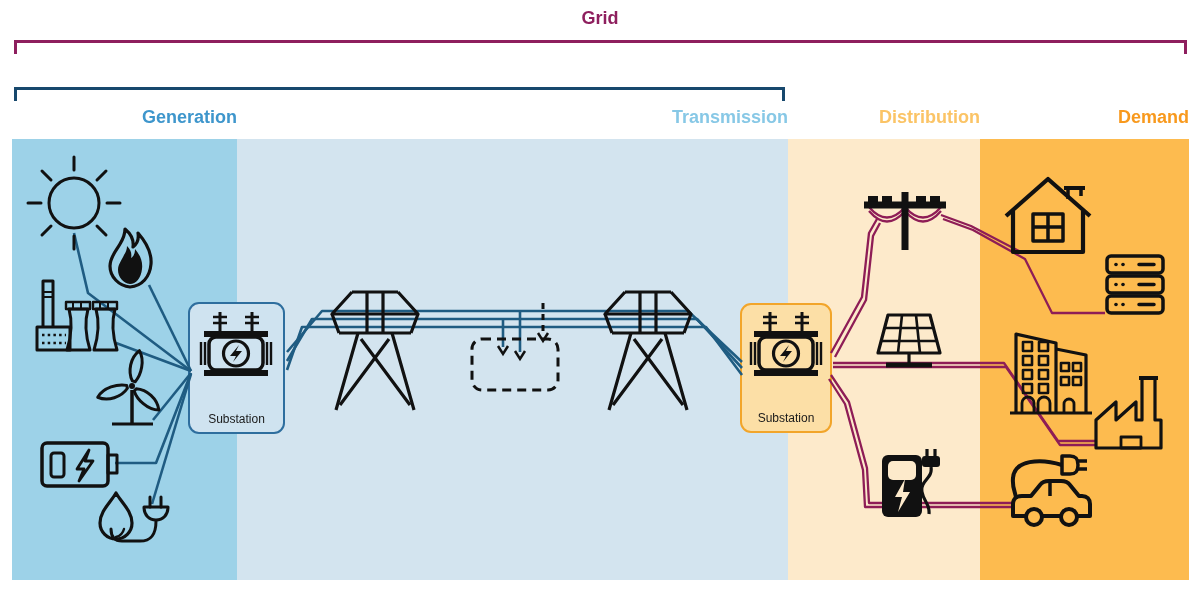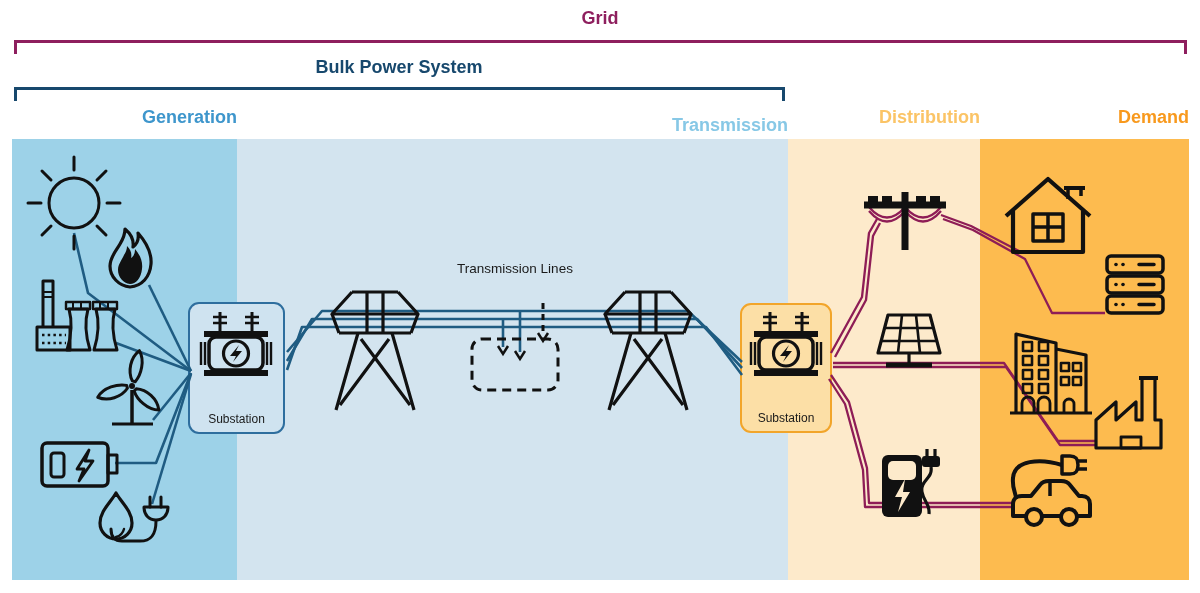--- a/index.html
+++ b/index.html
@@ -8,21 +8,21 @@
   .title{position:absolute;font-weight:bold;font-size:18px;text-align:center;}
   .grid-title{left:0;width:1200px;top:8px;color:#8e1f5e;}
   .bps-title{left:0;width:798px;top:57px;color:#17486d;}
   .bracket{position:absolute;box-sizing:border-box;}
   .grid-bracket{left:14px;top:40px;width:1173px;height:14px;
     border-top:3.5px solid #8e1f5e;border-left:3.5px solid #8e1f5e;border-right:3.5px solid #8e1f5e;}
   .bps-bracket{left:14px;top:87px;width:771px;height:14px;
     border-top:3.5px solid #17486d;border-left:3.5px solid #17486d;border-right:3.5px solid #17486d;}
   .section-label{position:absolute;top:107px;font-weight:bold;font-size:18px;text-align:right;}
   .lab-gen{left:12px;width:225px;color:#3e96cc;}
-  .lab-trans{left:237px;width:551px;color:#87c8e6;margin-top:8px;}
+  .lab-trans{left:237px;width:551px;color:#87c8e6;}
   .lab-dist{left:788px;width:192px;color:#fbc466;}
   .lab-demand{left:980px;width:209px;color:#f8991d;}
   .band{position:absolute;top:139px;height:441px;}
   .band-gen{left:12px;width:225px;background:#9dd2e8;}
   .band-trans{left:237px;width:551px;background:#d3e4ef;}
   .band-dist{left:788px;width:192px;background:#fdeacb;}
   .band-demand{left:980px;width:209px;background:#fdbb4f;}
   .substation-box{position:absolute;box-sizing:border-box;border-radius:11px;}
   .sub1{left:188px;top:302px;width:97px;height:132px;background:#cfe3f0;border:2.5px solid #2e6e9e;}
   .sub2{left:740px;top:303px;width:92px;height:130px;background:#fcdfa6;border:2.5px solid #f2a52a;}
@@ -33,21 +33,20 @@
   .sub1-label{left:188px;top:412px;width:97px;}
   .sub2-label{left:740px;top:411px;width:92px;}
 </style>
 </head>
 <body>
 
 <div class="canvas">
 
   <div class="title grid-title">Grid</div>
   <div class="bracket grid-bracket"></div>
-  <div class="title bps-title">Bulk Power System</div>
   <div class="bracket bps-bracket"></div>
 
   <div class="section-label lab-gen">Generation</div>
   <div class="section-label lab-trans">Transmission</div>
   <div class="section-label lab-demand">Demand</div>
   <div class="section-label lab-dist">Distribution</div>
 
   <div class="band band-gen"></div>
   <div class="band band-trans"></div>
   <div class="band band-dist"></div>
@@ -254,17 +253,16 @@
       <path d="M1078,461 H1087 M1078,469 H1087" stroke-width="3.5"></path>
       <path d="M1062,456 H1070 C1076,456 1078,459 1078,465 C1078,471 1076,474 1070,474 H1062 Z" stroke-width="3.5"></path>
       <path d="M1062,465 C1040,458 1014,460 1013,478 C1012,490 1016,492 1016,499" stroke-width="4"></path>
       <path d="M1013,516 V504 C1013,499 1017,496 1022,496 H1031 L1040,485 C1042,482 1045,481 1049,481 H1061 C1065,481 1068,482 1070,485 L1079,496 H1082 C1087,496 1090,499 1090,504 V516 Z" stroke-width="4"></path>
       <path d="M1050,482 V496" stroke-width="3.5"></path>
       <circle cx="1034" cy="517" r="8" fill="#fdbb4f" stroke-width="4"></circle>
       <circle cx="1069" cy="517" r="8" fill="#fdbb4f" stroke-width="4"></circle>
     </g>
   </svg>
 
-  <div class="caption tl-caption">Transmission Lines</div>
   <div class="caption sub-label sub1-label">Substation</div>
   <div class="caption sub-label sub2-label">Substation</div>
 
 </div>
 
 </body></html>

